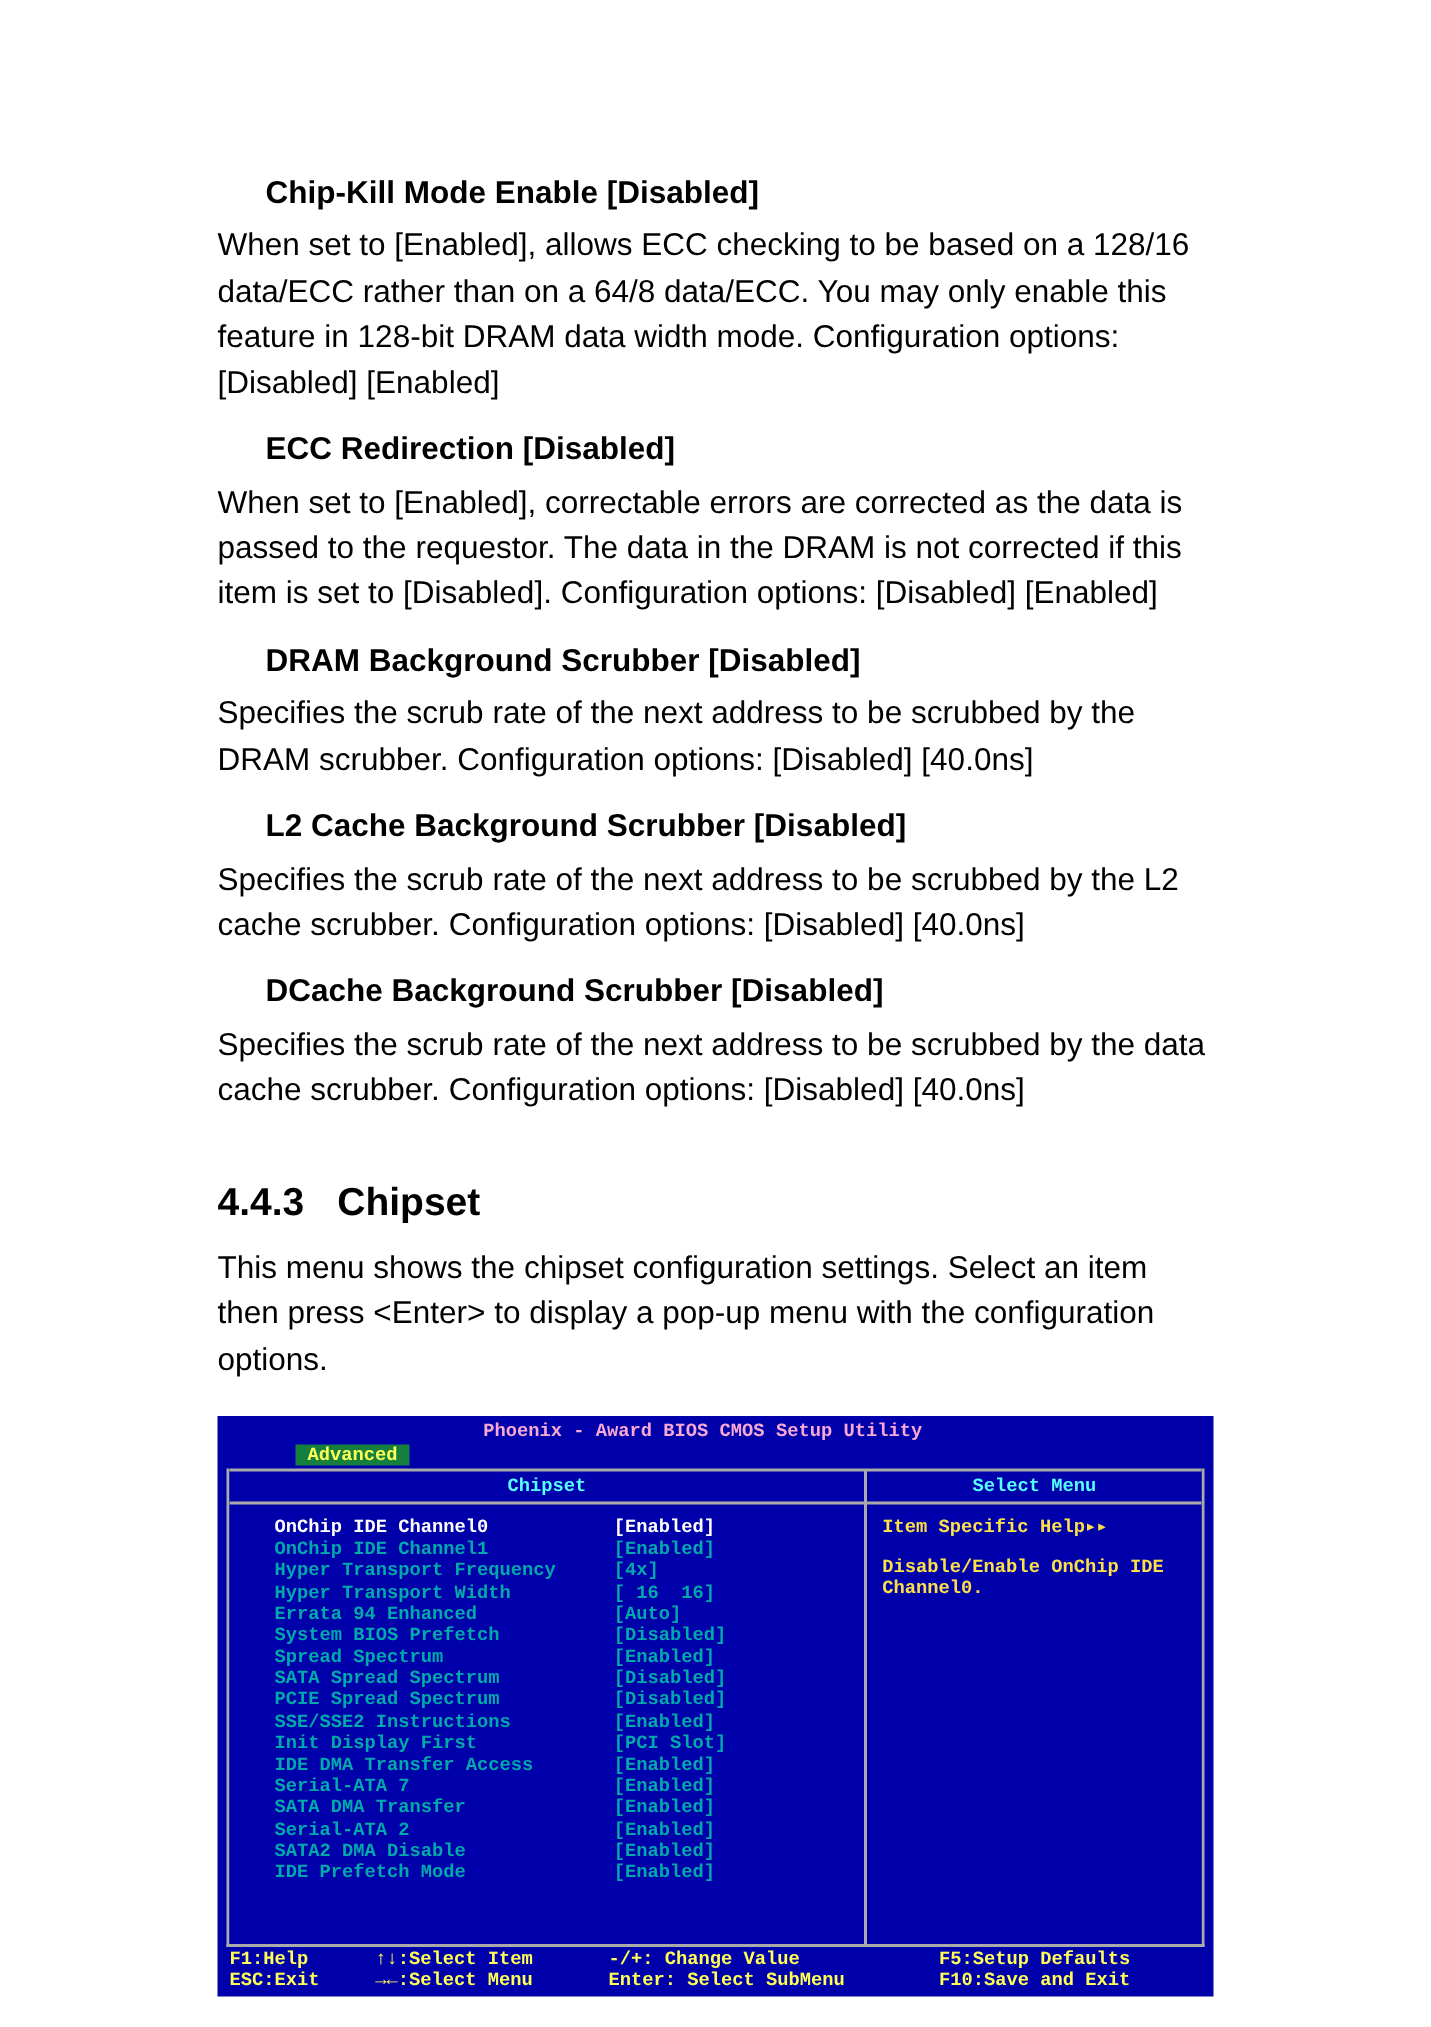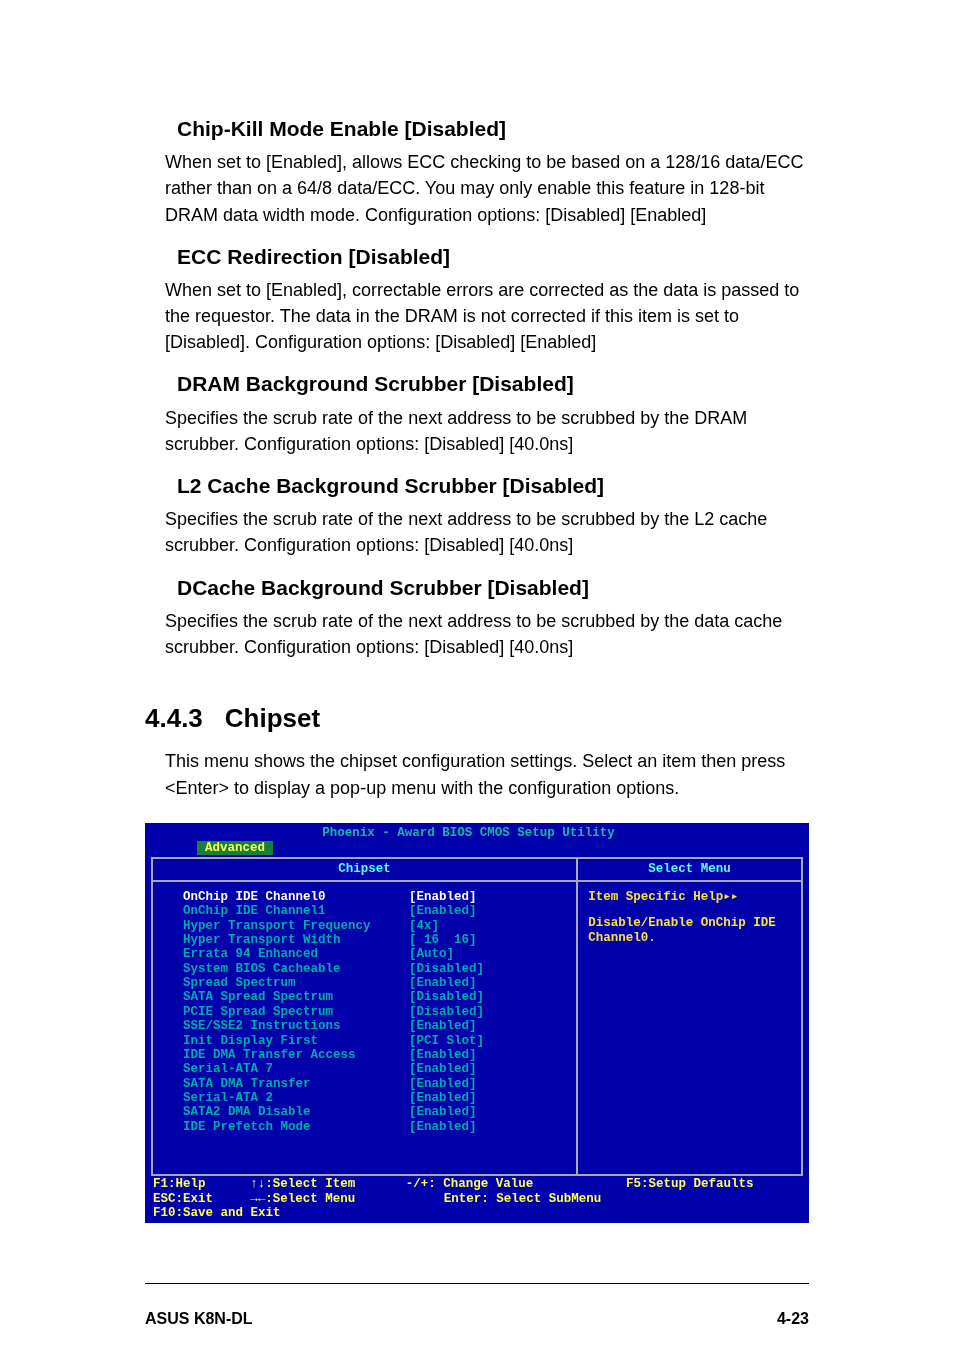--- a/index.html
+++ b/index.html
@@ -16,45 +16,44 @@
       line-height: 1.4;
     }
     h3.section-heading {
       font-size: 21px;
       font-weight: bold;
       margin-bottom: 6px;
       margin-top: 14px;
       margin-left: 32px;
     }
     p.body-text {
-      font-size: 18px;
+      font-size: 21px;
       line-height: 1.45;
       margin-bottom: 8px;
-      margin-left: 20px;
     }
     h2.subsection {
       font-size: 26px;
       font-weight: bold;
       margin-top: 40px;
       margin-bottom: 12px;
     }
     h2.subsection .num {
       display: inline-block;
       margin-right: 22px;
     }
     .bios-box {
       margin-top: 22px;
       background: #0000aa;
       font-family: "Courier New", Courier, monospace;
       font-size: 12.5px;
       line-height: 1.15;
       font-weight: bold;
     }
     .bios-title {
-      color: #14b8a6;
+      color: #f9a8d4;
       text-align: center;
       padding: 3px 17px 1px 0;
     }
     .bios-tabs {
       display: flex;
       padding: 0 10px 2px 52px;
     }
     .bios-tab {
       color: #ffff55;
       background: #15803d;
@@ -170,21 +169,21 @@
           </div>
           <div class="bios-row">
             <span class="label">Hyper Transport Width</span>
             <span class="value">[ 16  16]</span>
           </div>
           <div class="bios-row">
             <span class="label">Errata 94 Enhanced</span>
             <span class="value">[Auto]</span>
           </div>
           <div class="bios-row">
-            <span class="label">System BIOS Cacheable</span>
+            <span class="label">System BIOS Prefetch</span>
             <span class="value">[Disabled]</span>
           </div>
           <div class="bios-row">
             <span class="label">Spread Spectrum</span>
             <span class="value">[Enabled]</span>
           </div>
           <div class="bios-row">
             <span class="label">SATA Spread Spectrum</span>
             <span class="value">[Disabled]</span>
           </div>
@@ -234,21 +233,21 @@
       </div>
     </div>
   </div>
   <div class="bios-footer">
     <div class="fcell" style="flex:0 0 15%;">F1:Help</div>
     <div class="fcell" style="flex:0 0 24%;">↑↓:Select Item</div>
     <div class="fcell" style="flex:0 0 34%;">-/+: Change Value</div>
     <div class="fcell" style="flex:0 0 27%;">F5:Setup Defaults</div>
     <div class="fcell" style="flex:0 0 15%;">ESC:Exit</div>
     <div class="fcell" style="flex:0 0 24%;">→←:Select Menu</div>
-    <div class="fcell" style="flex:0 0 34%;margin-left:38px;">Enter: Select SubMenu</div>
+    <div class="fcell" style="flex:0 0 34%;">Enter: Select SubMenu</div>
     <div class="fcell" style="flex:0 0 27%;">F10:Save and Exit</div>
   </div>
 </div>
 
 <div class="page-footer">
   <span>ASUS K8N-DL</span>
   <span>4-23</span>
 </div>
 
 </body></html>

